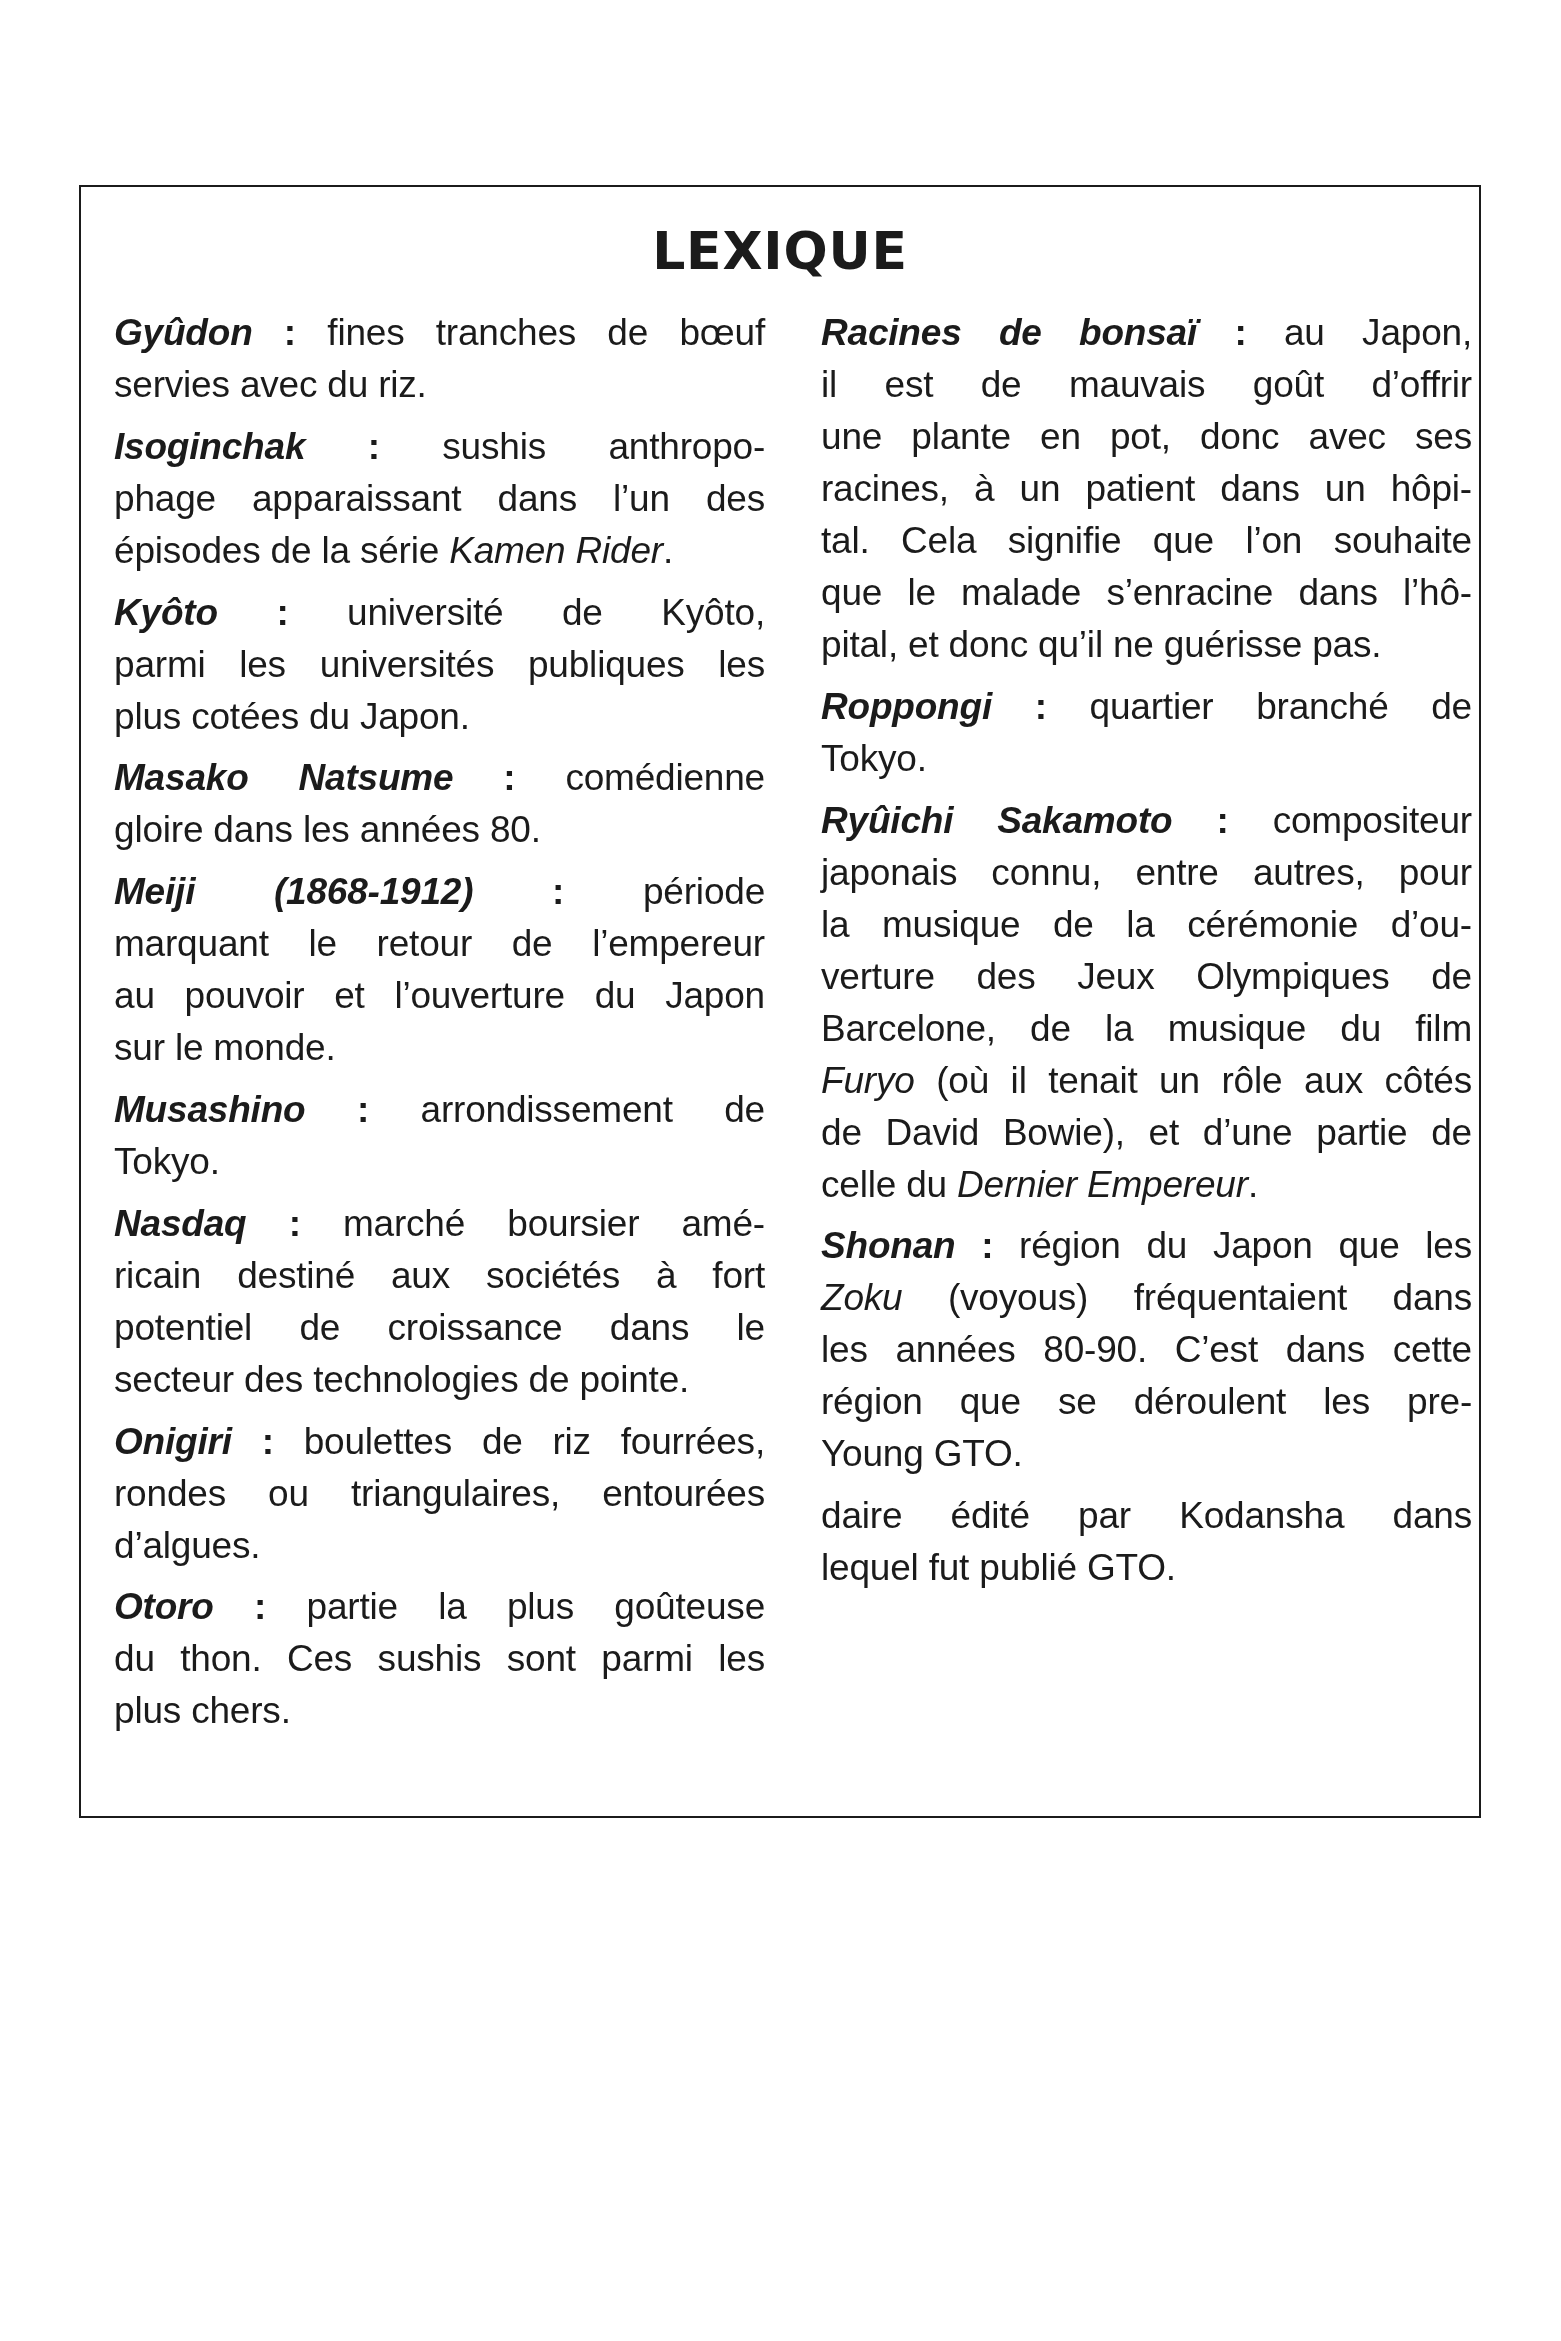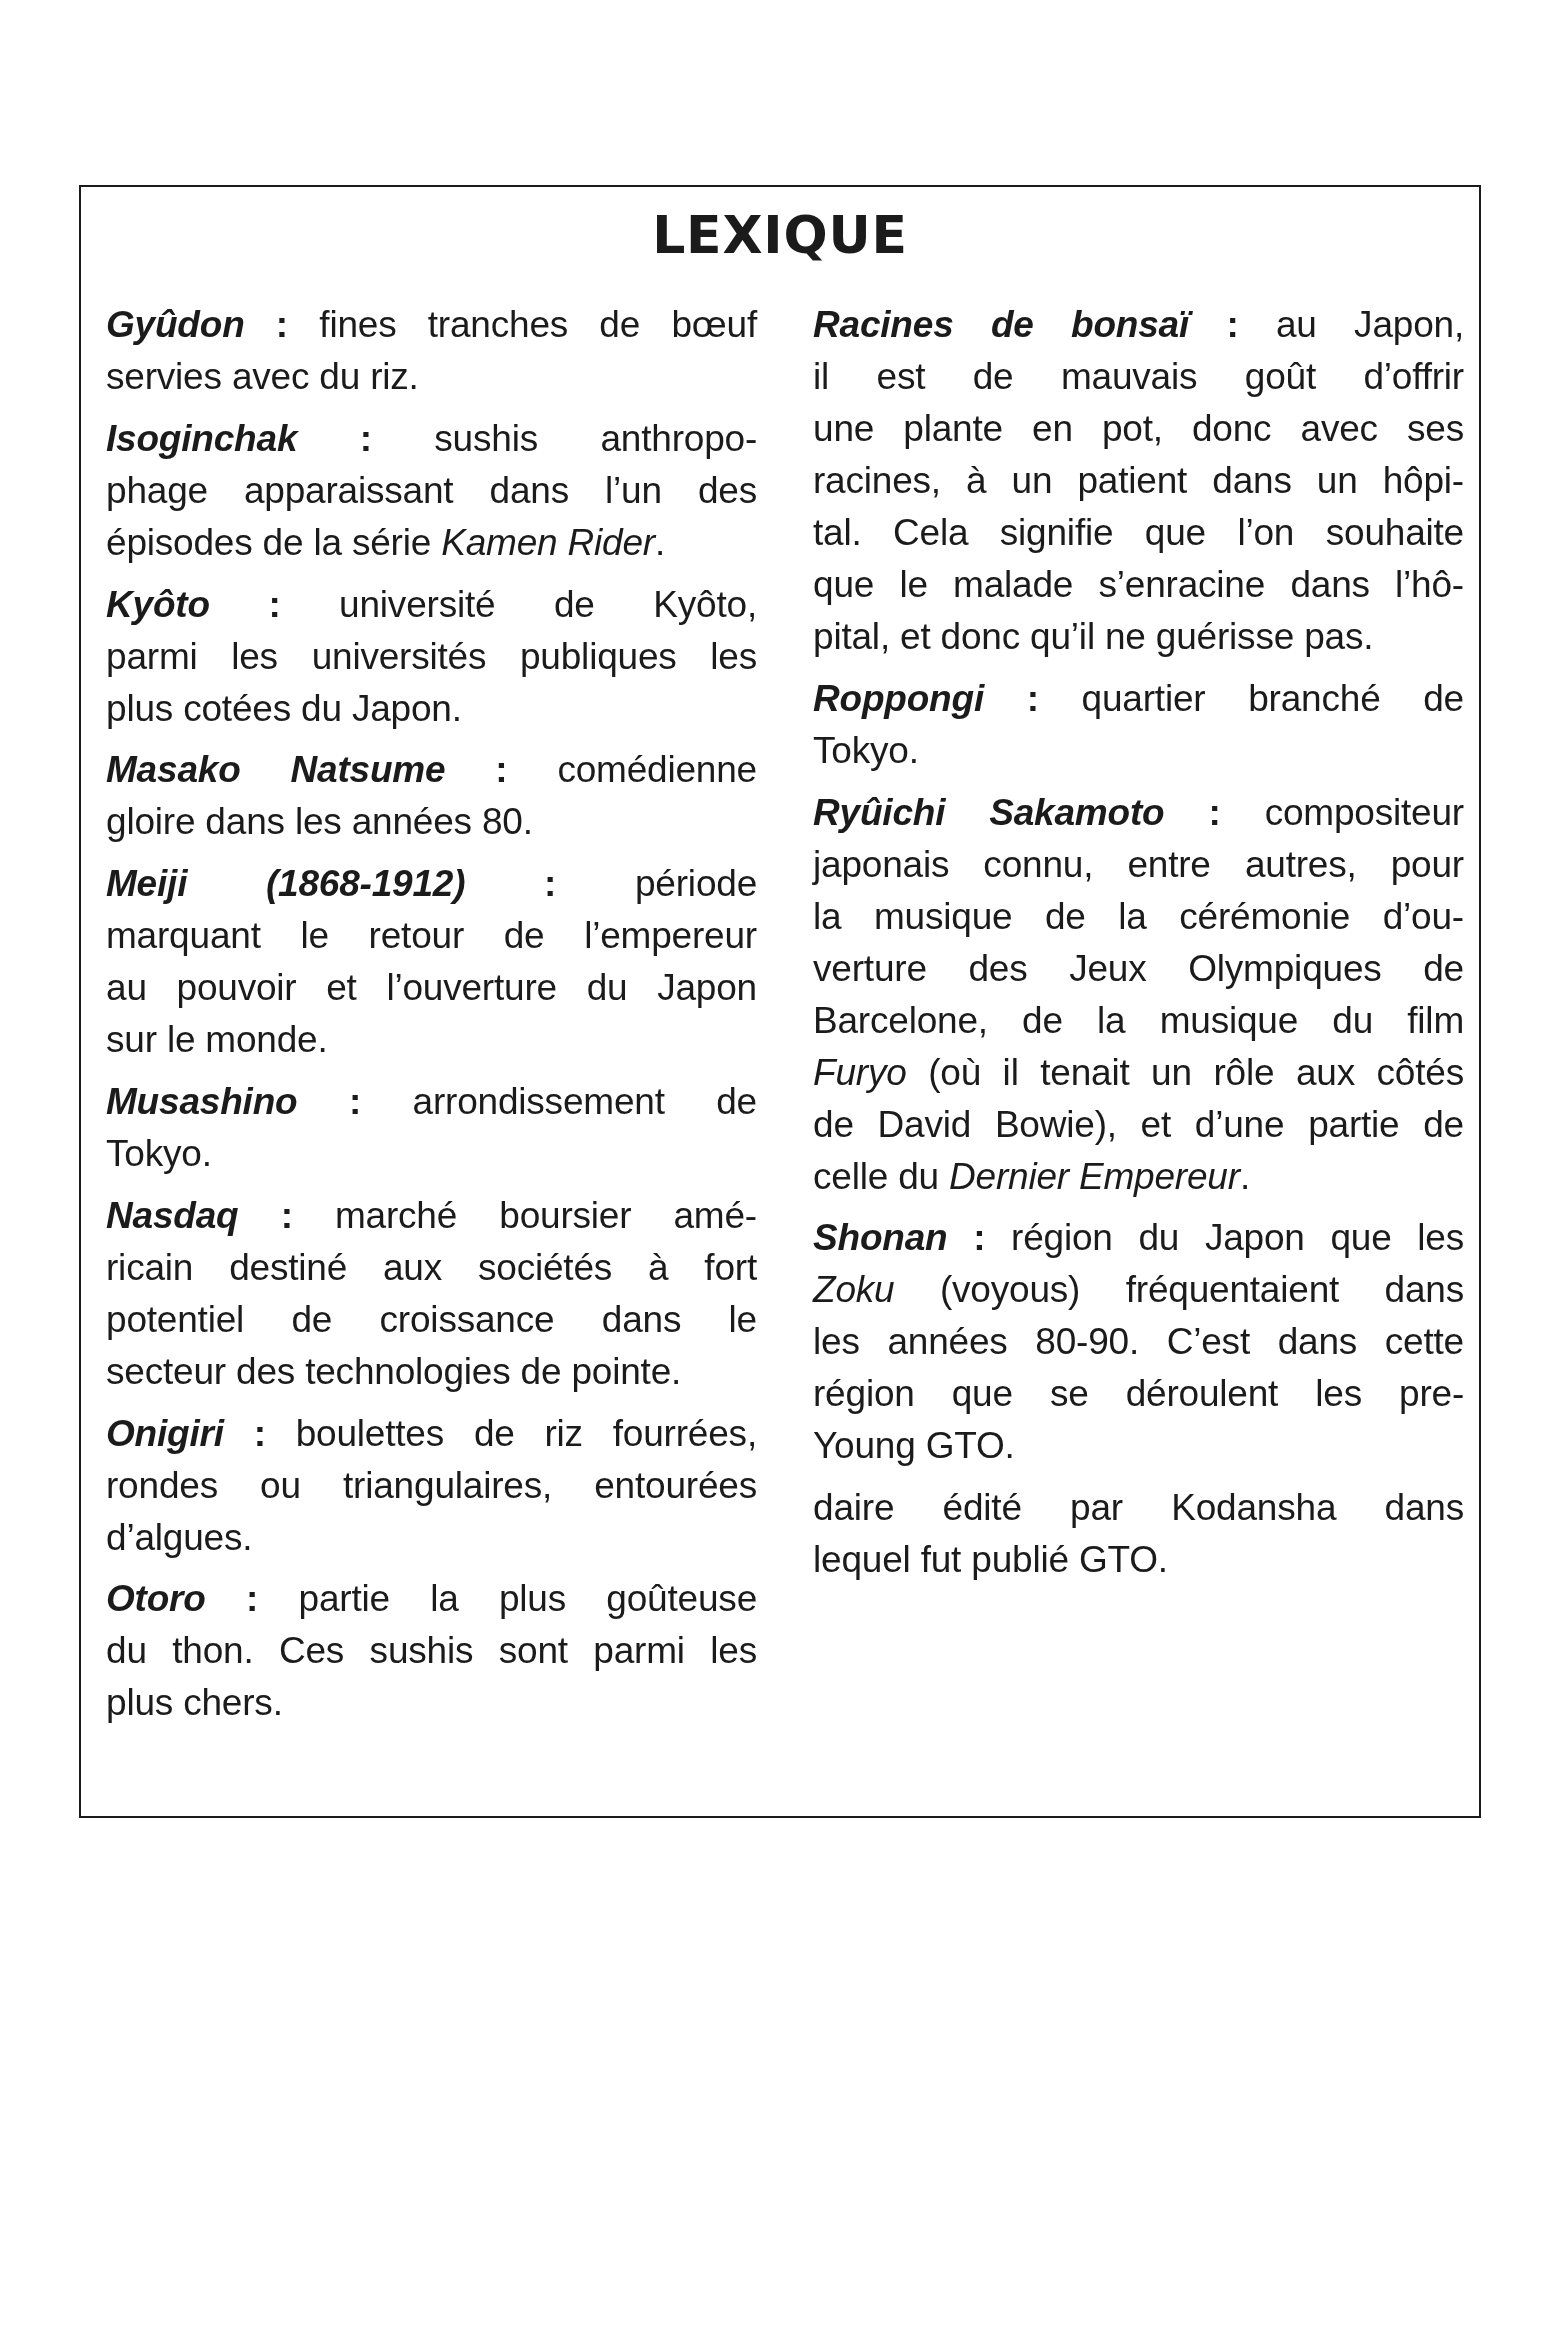--- a/index.html
+++ b/index.html
@@ -30,25 +30,26 @@
     left: 0;
     right: 0;
     top: 17px;
     text-align: center;
     font-family: "DejaVu Sans", "Liberation Sans", sans-serif;
     font-weight: bold;
     font-size: 52px;
     line-height: 62px;
     letter-spacing: 0.8px;
     color: #1b1b1b;
-    margin: 0;
+    margin: 16px;
   }
   .column {
     position: absolute;
-    top: 112px;
+    top: 120px;
+    margin-left: 8px;
   }
   .column.left  { left: 25px;  width: 651px; }
   .column.right { left: 732px; width: 651px; }
 
   .entry {
     margin: 0 0 9.8px 0;
   }
   .line {
     display: block;
     height: 52px;

